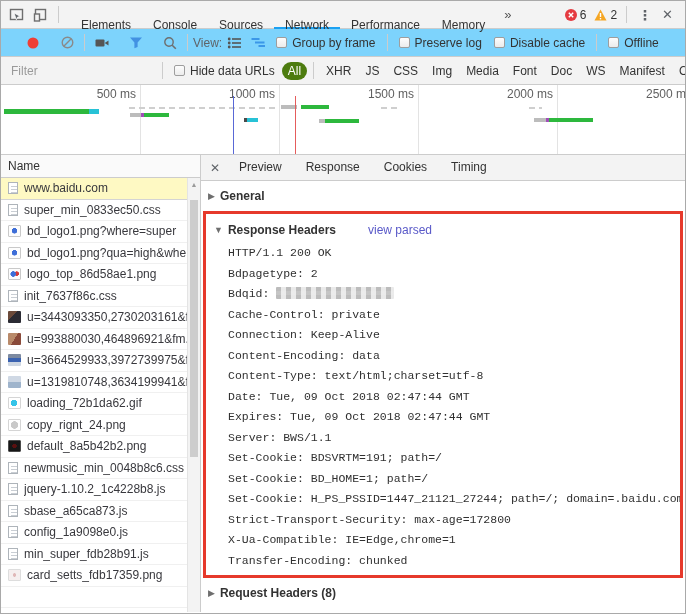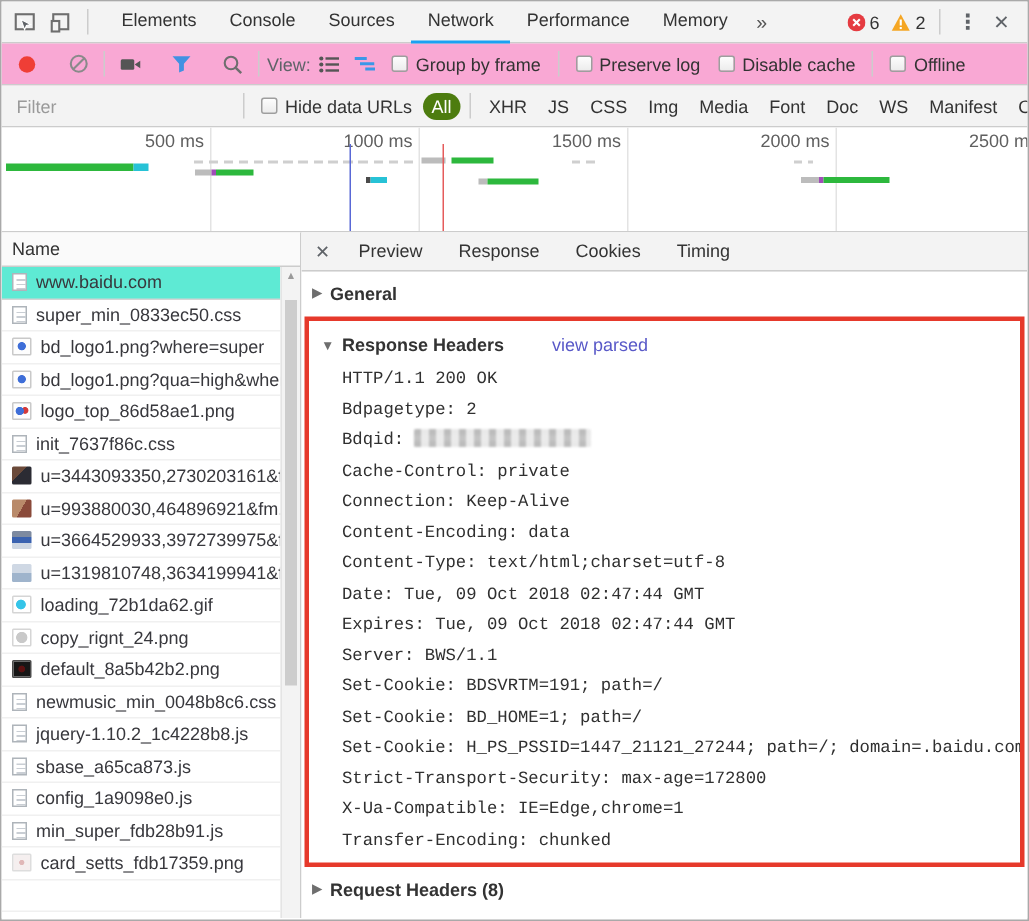--- a/index.html
+++ b/index.html
@@ -8,30 +8,30 @@
     width:686px;height:614px;position:relative;margin:0;
     background:#fff;border:1px solid #a9a9a9;overflow:hidden;
     font-family:"Liberation Sans","DejaVu Sans",sans-serif;font-size:12px;color:#333;
     -webkit-font-smoothing:antialiased;
   }
   
   .tabbar{height:28px;background:#f3f3f3;border-bottom:1px solid #ccc;display:flex;align-items:center;padding:0 4px;}
   .icon-btn{width:24px;height:24px;display:flex;align-items:center;justify-content:center;flex:none;}
   .vsep{width:1px;height:17px;background:#ccc;margin:0 5px;flex:none;}
   .mtabs{display:flex;height:100%;align-items:stretch;margin-left:6px;}
-  .mtab{padding:0 11px;line-height:25px;height:28px;color:#333;cursor:default;}
+  .mtab{padding:12px 11px;line-height:25px;height:28px;color:#333;cursor:default;}
   .mtab.active{border-bottom:2px solid #1ba1f2;}
   .more-tabs{padding:0 8px;line-height:27px;color:#555;font-size:13px;}
   .tb-spacer{flex:1;}
   .badge{display:flex;align-items:center;margin:0 4px;color:#333;}
   .badge svg{margin-right:3px;}
   .kebab{color:#5f6368;font-size:14px;letter-spacing:0;padding:0 6px;font-weight:bold;}
   .closex{color:#5f6368;font-size:13px;padding:0 8px 0 4px;}
   
-  .ntb{height:28px;background:#f9a8d4;border-bottom:1px solid #ccc;display:flex;align-items:center;padding:0 5px;white-space:nowrap;overflow:hidden;}
+  .ntb{height:28px;background:#7dd3fc;border-bottom:1px solid #ccc;display:flex;align-items:center;padding:0 20px;white-space:nowrap;overflow:hidden;}
   .ntb .gap{width:10px;flex:none;}
   .dim{color:#5f6368;}
   .cb{display:inline-block;width:11px;height:11px;border:1px solid #9e9e9e;border-radius:2px;background:linear-gradient(#fdfdfd,#ececec);margin-right:5px;vertical-align:-2px;flex:none;}
   .cb-label{display:flex;align-items:center;margin:0 6px;}
   
   .fbar{height:28px;background:#f3f3f3;border-bottom:1px solid #ccc;display:flex;align-items:center;padding:0 0 0 8px;white-space:nowrap;overflow:hidden;}
   .filter-input{width:148px;border:none;outline:none;background:transparent;font:12px "Liberation Sans",sans-serif;color:#333;}
   .filter-input::placeholder{color:#9a9a9a;}
   .chip{padding:2px 6px;margin:0 1px;color:#333;border-radius:9px;}
   .chip.active{background:#4d7c0f;color:#fff;}
@@ -42,21 +42,21 @@
   .ovbar{position:absolute;display:flex;}
   .ovseg{height:100%;flex:none;}
   .ovdash{position:absolute;height:2px;background-image:repeating-linear-gradient(90deg,#cfcfcf 0 6px,transparent 6px 10px);}
   .ovmarker{position:absolute;top:11px;bottom:0;width:1px;}
   
   .content{display:flex;height:457px;}
   .left{width:200px;flex:none;border-right:1px solid #ccc;position:relative;background:#fff;overflow:hidden;}
   .list-header{height:23px;line-height:22px;padding-left:7px;border-bottom:1px solid #ccc;background:#fafafa;color:#333;}
   .rows{position:absolute;top:23px;left:0;right:13px;bottom:0;overflow:hidden;}
   .row{height:21.5px;display:flex;align-items:center;padding-left:4px;border-bottom:1px solid #f0f0f0;color:#38383d;overflow:hidden;white-space:nowrap;}
-  .row.selected{background:#5eead4;border-bottom-color:#d4d4d4;justify-content:space-between;}
+  .row.selected{background:#fef9c3;border-bottom-color:#d4d4d4;justify-content:space-between;}
   .rname{overflow:hidden;white-space:nowrap;flex:1;}
   .ric{width:13px;height:12px;margin:0 6px 0 3px;flex:none;border-radius:1px;}
   .ric.doc{width:10px;height:12px;background:#fff;border:1px solid #aeb4ba;border-radius:0;
     background-image:repeating-linear-gradient(#c9ced4 0 1px,transparent 1px 3px);
     background-size:6px 8px;background-position:2px 3px;background-repeat:no-repeat;}
   .ric.img-blue{border:1px solid #c9c9c9;background:radial-gradient(circle at 50% 48%,#3e6ed8 0 2.5px,#fdfdfd 3px);}
   .ric.img-logo{border:1px solid #c9c9c9;background:radial-gradient(circle at 38% 50%,#3e6ed8 0 2.5px,transparent 3px),radial-gradient(circle at 70% 46%,#d43a3a 0 2px,transparent 2.5px),#fdfdfd;}
   .ric.img-photo1{background:linear-gradient(135deg,#6b4a3a 0 40%,#2b2b33 40%);}
   .ric.img-photo2{background:linear-gradient(120deg,#b98a6a 0 50%,#8a4a3a 50%);}
   .ric.img-photo3{background:linear-gradient(180deg,#7d8aa0 0 35%,#3a62b0 35% 65%,#cdd6e2 65%);}

